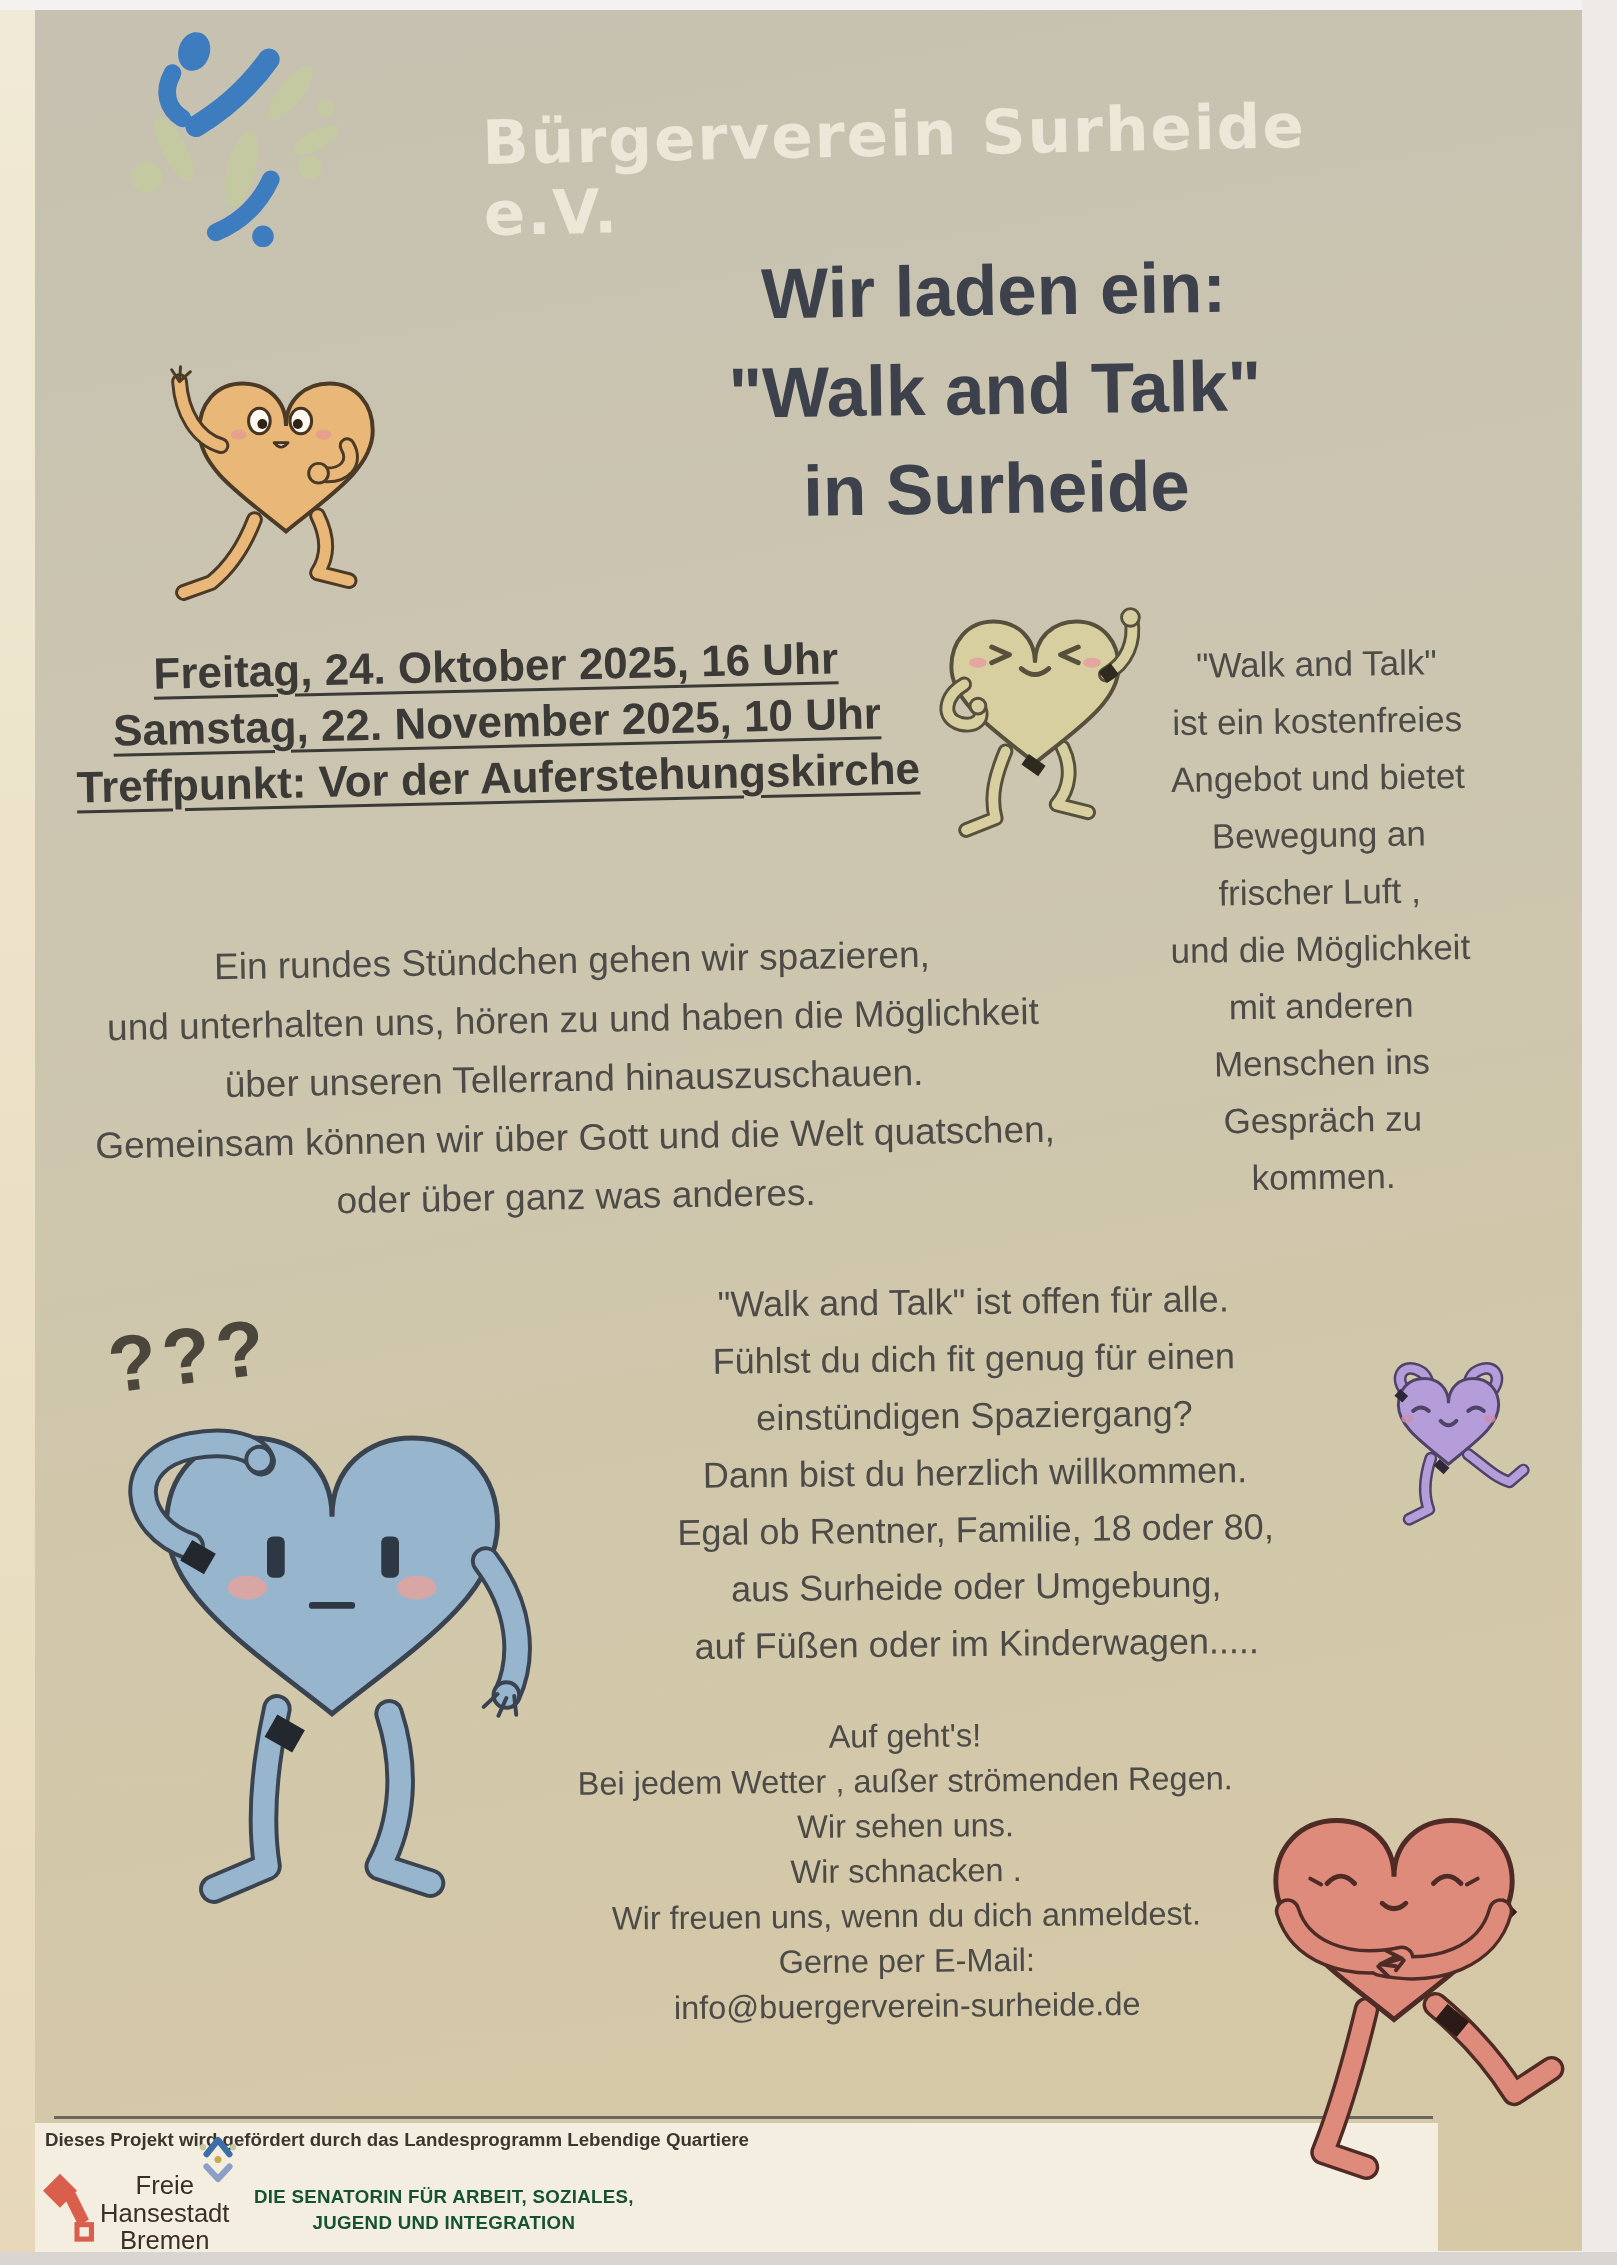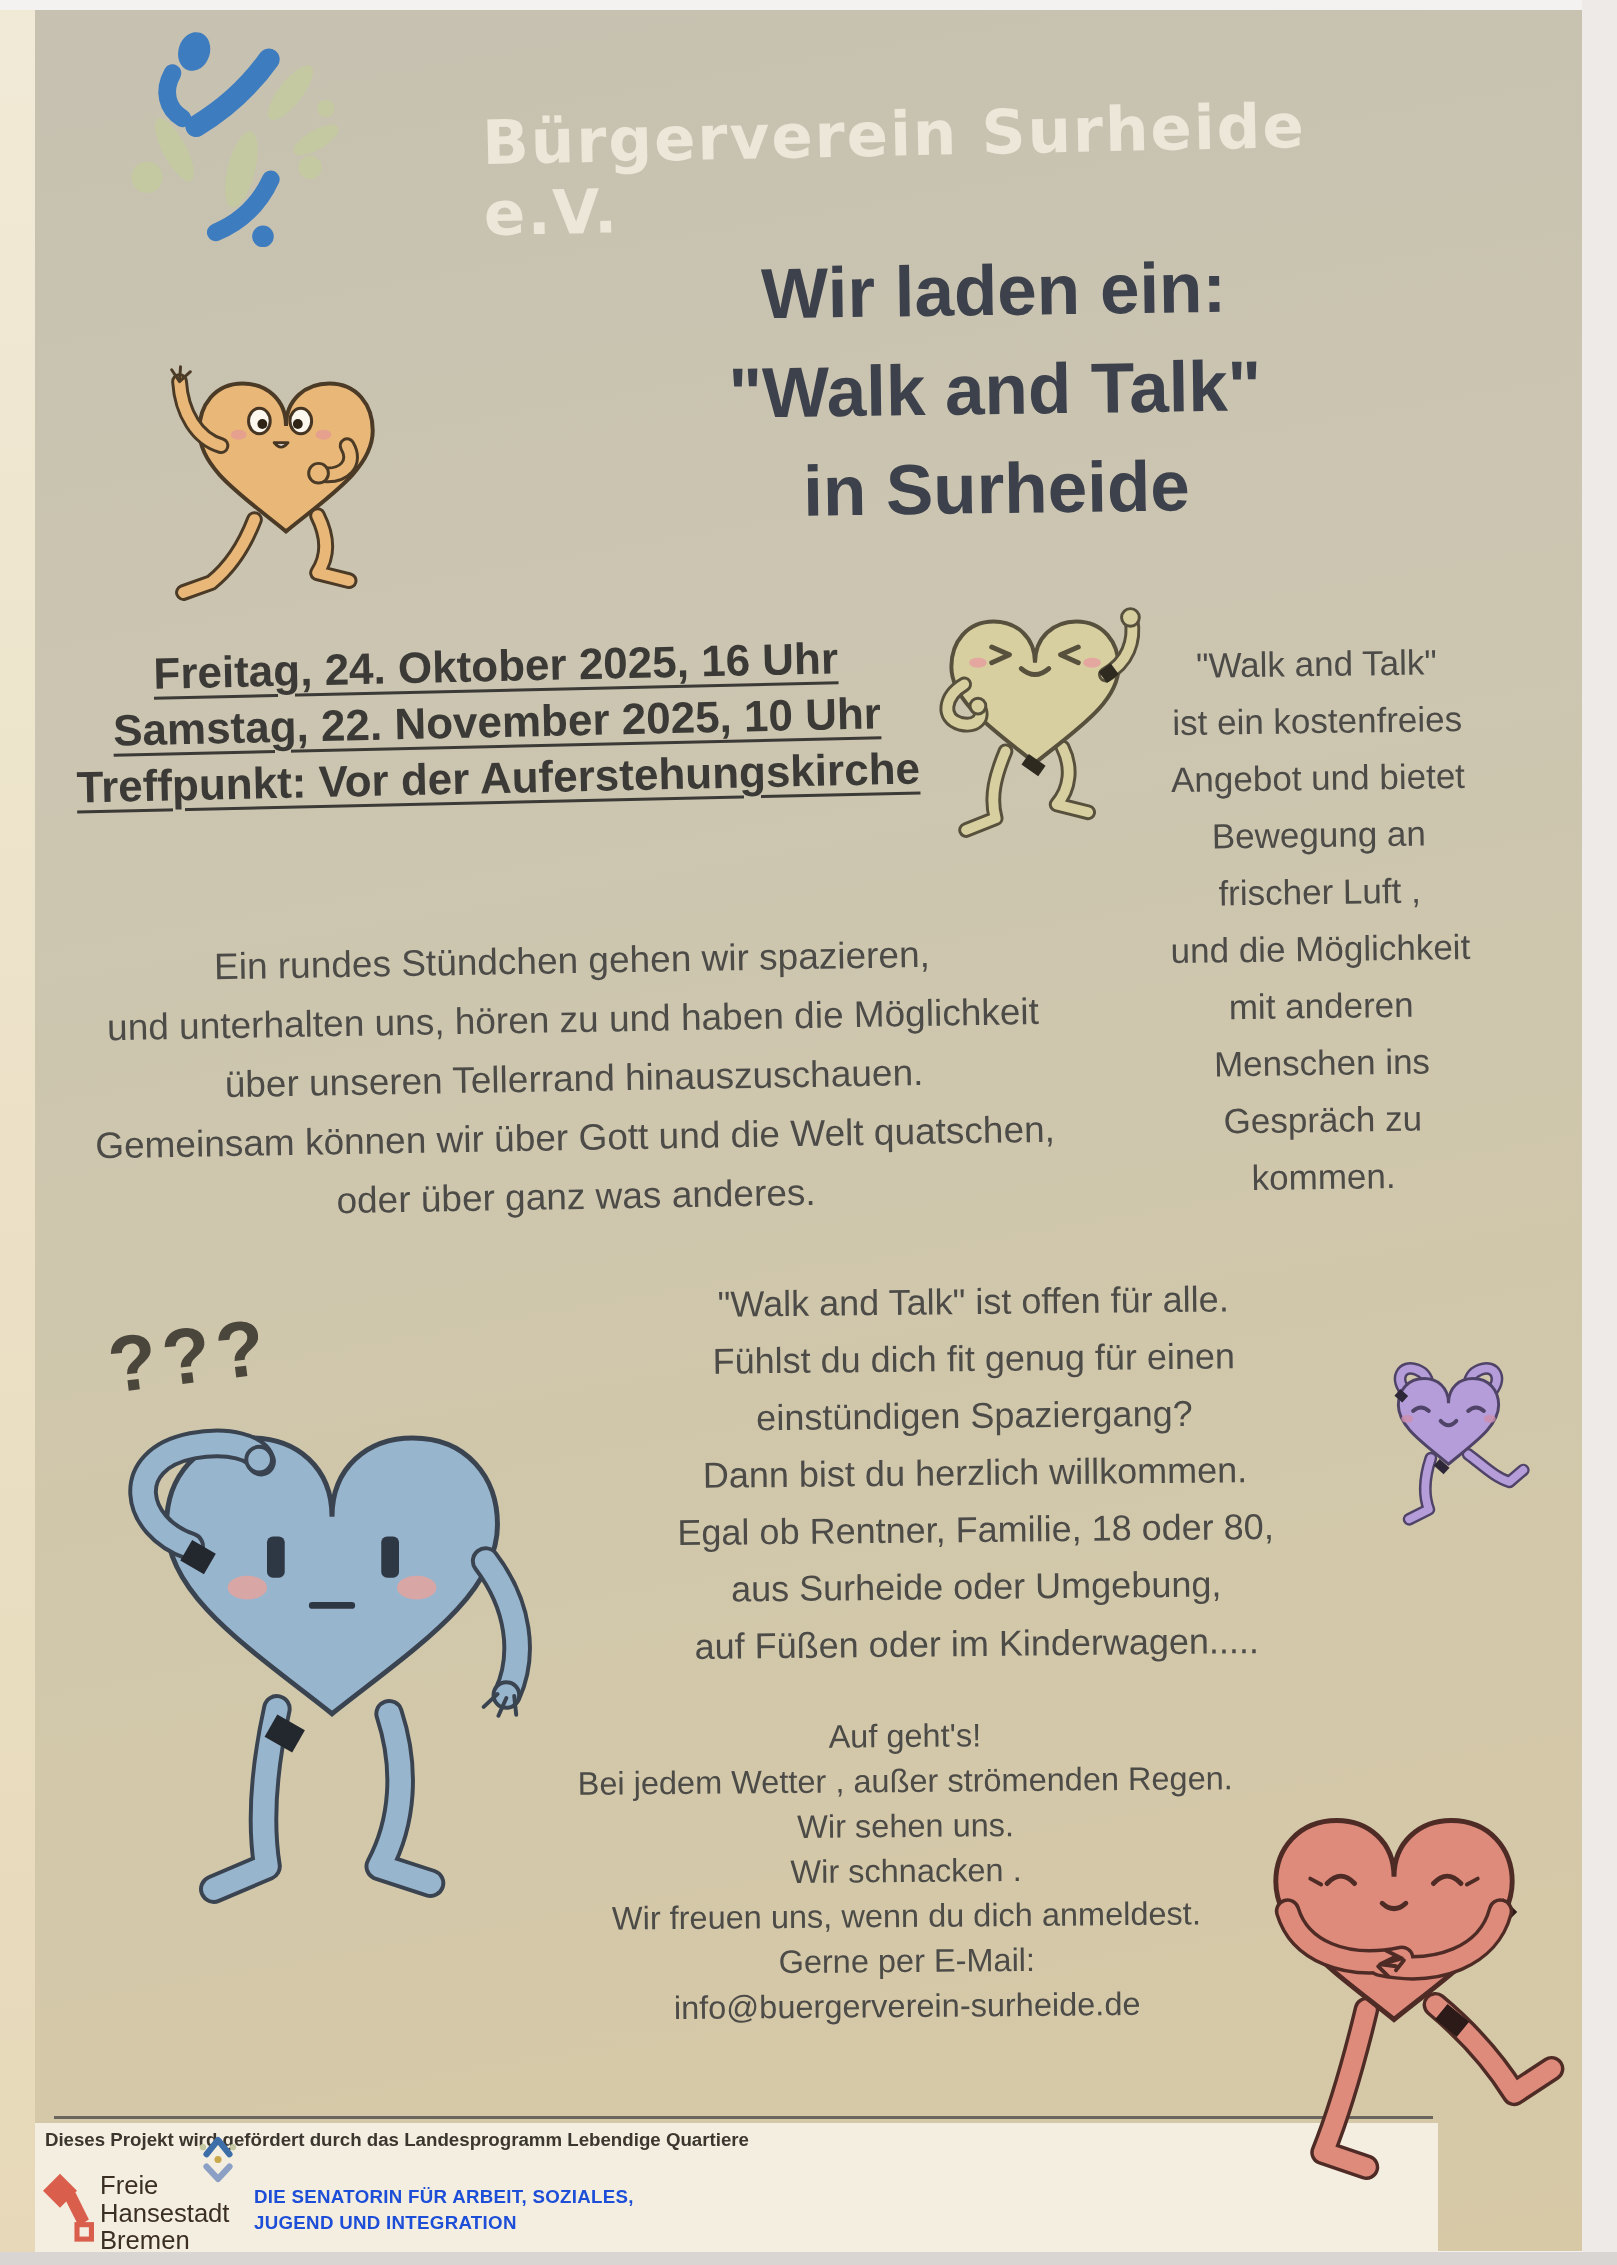--- a/index.html
+++ b/index.html
@@ -27,28 +27,28 @@
            color:#4c4b47;line-height:57px;transform:rotate(-0.8deg);}
   .intro{left:24.6px;top:931px;width:1098px;text-align:center;font-size:37px;
          color:#4c4b47;line-height:59px;transform:rotate(-1deg);}
   .qmarks{left:108px;top:1310px;font-size:79px;font-weight:600;color:#4b463b;
           letter-spacing:5.9px;transform:rotate(-7deg);}
   .offer{left:581px;top:1273px;width:788px;text-align:center;font-size:36px;
          color:#4c4b47;line-height:57px;transform:rotate(-0.6deg);}
   .closing{left:512px;top:1714px;width:788px;text-align:center;font-size:32.5px;
            color:#4c4b47;line-height:45px;transform:rotate(-0.5deg);}
   .footline{left:54px;top:2116px;width:1379px;height:3px;background:#6a665e;z-index:3;}
-  .footbar{left:35px;top:2123px;width:1403px;height:129px;background:#f4eee1;z-index:3;}
+  .footbar{left:35px;top:2123px;width:1403px;height:129px;background:#f4eee1;z-index:3;text-align:center;}
   .funding{position:absolute;left:9.9px;top:5.9px;font-size:18.7px;font-weight:600;color:#3b362e;}
   .bremenkey{position:absolute;left:7.9px;top:47px;}
   .cityname{position:absolute;left:65px;top:49px;font-size:25.6px;font-weight:400;
             color:#3a2f22;line-height:27.6px;}
   .senfig{position:absolute;left:160px;top:9.9px;}
   .sentext{position:absolute;left:219px;top:61px;font-size:18.7px;font-weight:700;
-           color:#1d4ed8;line-height:25.6px;letter-spacing:0.3px;}
+           color:#14532d;line-height:25.6px;letter-spacing:0.3px;}
 </style>
 </head>
 <body>
 
 <div class="stage">
   <div class="paper"></div>
   <div class="edge edge-left"></div>
   <div class="edge edge-top"></div>
   <div class="edge edge-right"></div>
 

